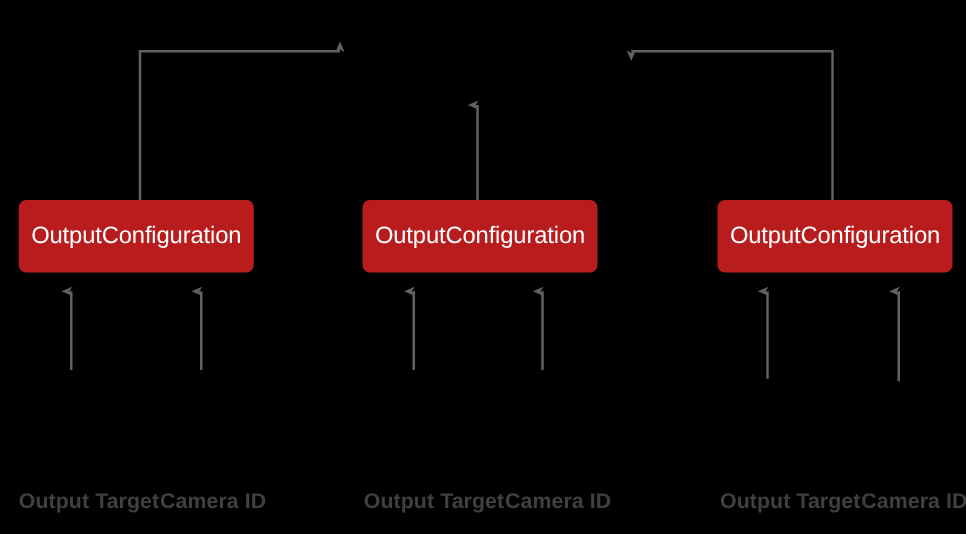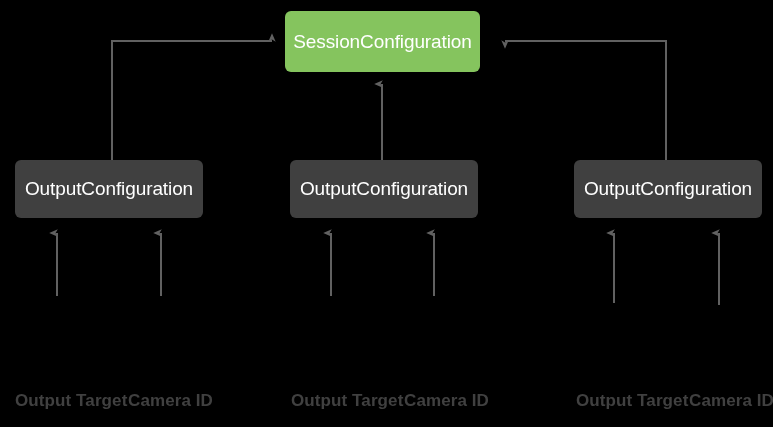--- a/index.html
+++ b/index.html
@@ -36,21 +36,21 @@
     font-size: 19px;
     font-weight: 400;
     letter-spacing: -0.1px;
     white-space: nowrap;
     font-family: "Liberation Sans", sans-serif;
   }
   .node-session {
     background: #85c45e;
   }
   .node-output {
-    background: #404040;
+    background: #b91c1c;
   }
   .leaf-label {
     position: absolute;
     color: #404040;
     font-size: 17px;
     font-weight: bold;
     letter-spacing: 0.1px;
     white-space: nowrap;
     font-family: "Liberation Sans", sans-serif;
   }
@@ -79,23 +79,20 @@
       <path d="M 161 296 L 161 233" marker-end="url(#arrow-up)"></path>
 
       <path d="M 331 296 L 331 233" marker-end="url(#arrow-up)"></path>
       <path d="M 434 296 L 434 233" marker-end="url(#arrow-up)"></path>
 
       <path d="M 614 303 L 614 233" marker-end="url(#arrow-up)"></path>
       <path d="M 719 305 L 719 233" marker-end="url(#arrow-up)"></path>
     </g>
   </svg>
 
-  <div class="node node-session" style="left:285px; top:11px; width:195px; height:61px;">
-    <span>SessionConfiguration</span>
-  </div>
 
   <div class="node node-output" style="left:15px; top:160px; width:188px; height:58px;">
     <span>OutputConfiguration</span>
   </div>
 
   <div class="node node-output" style="left:290px; top:160px; width:188px; height:58px;">
     <span>OutputConfiguration</span>
   </div>
 
   <div class="node node-output" style="left:574px; top:160px; width:188px; height:58px;">

